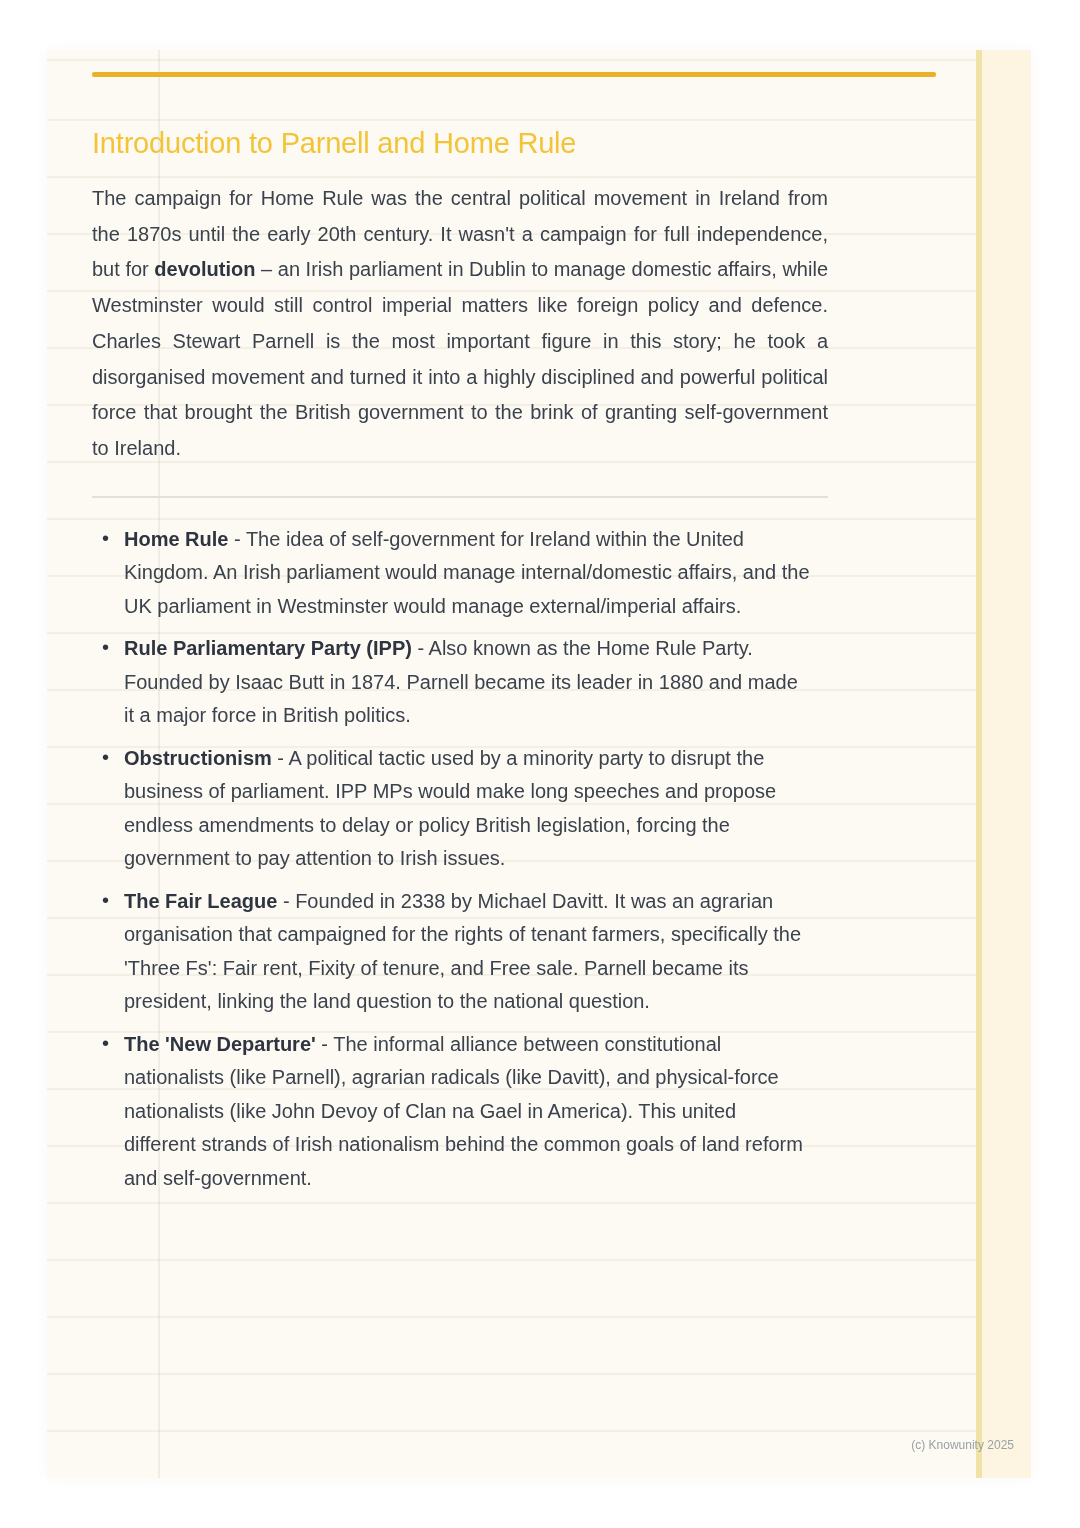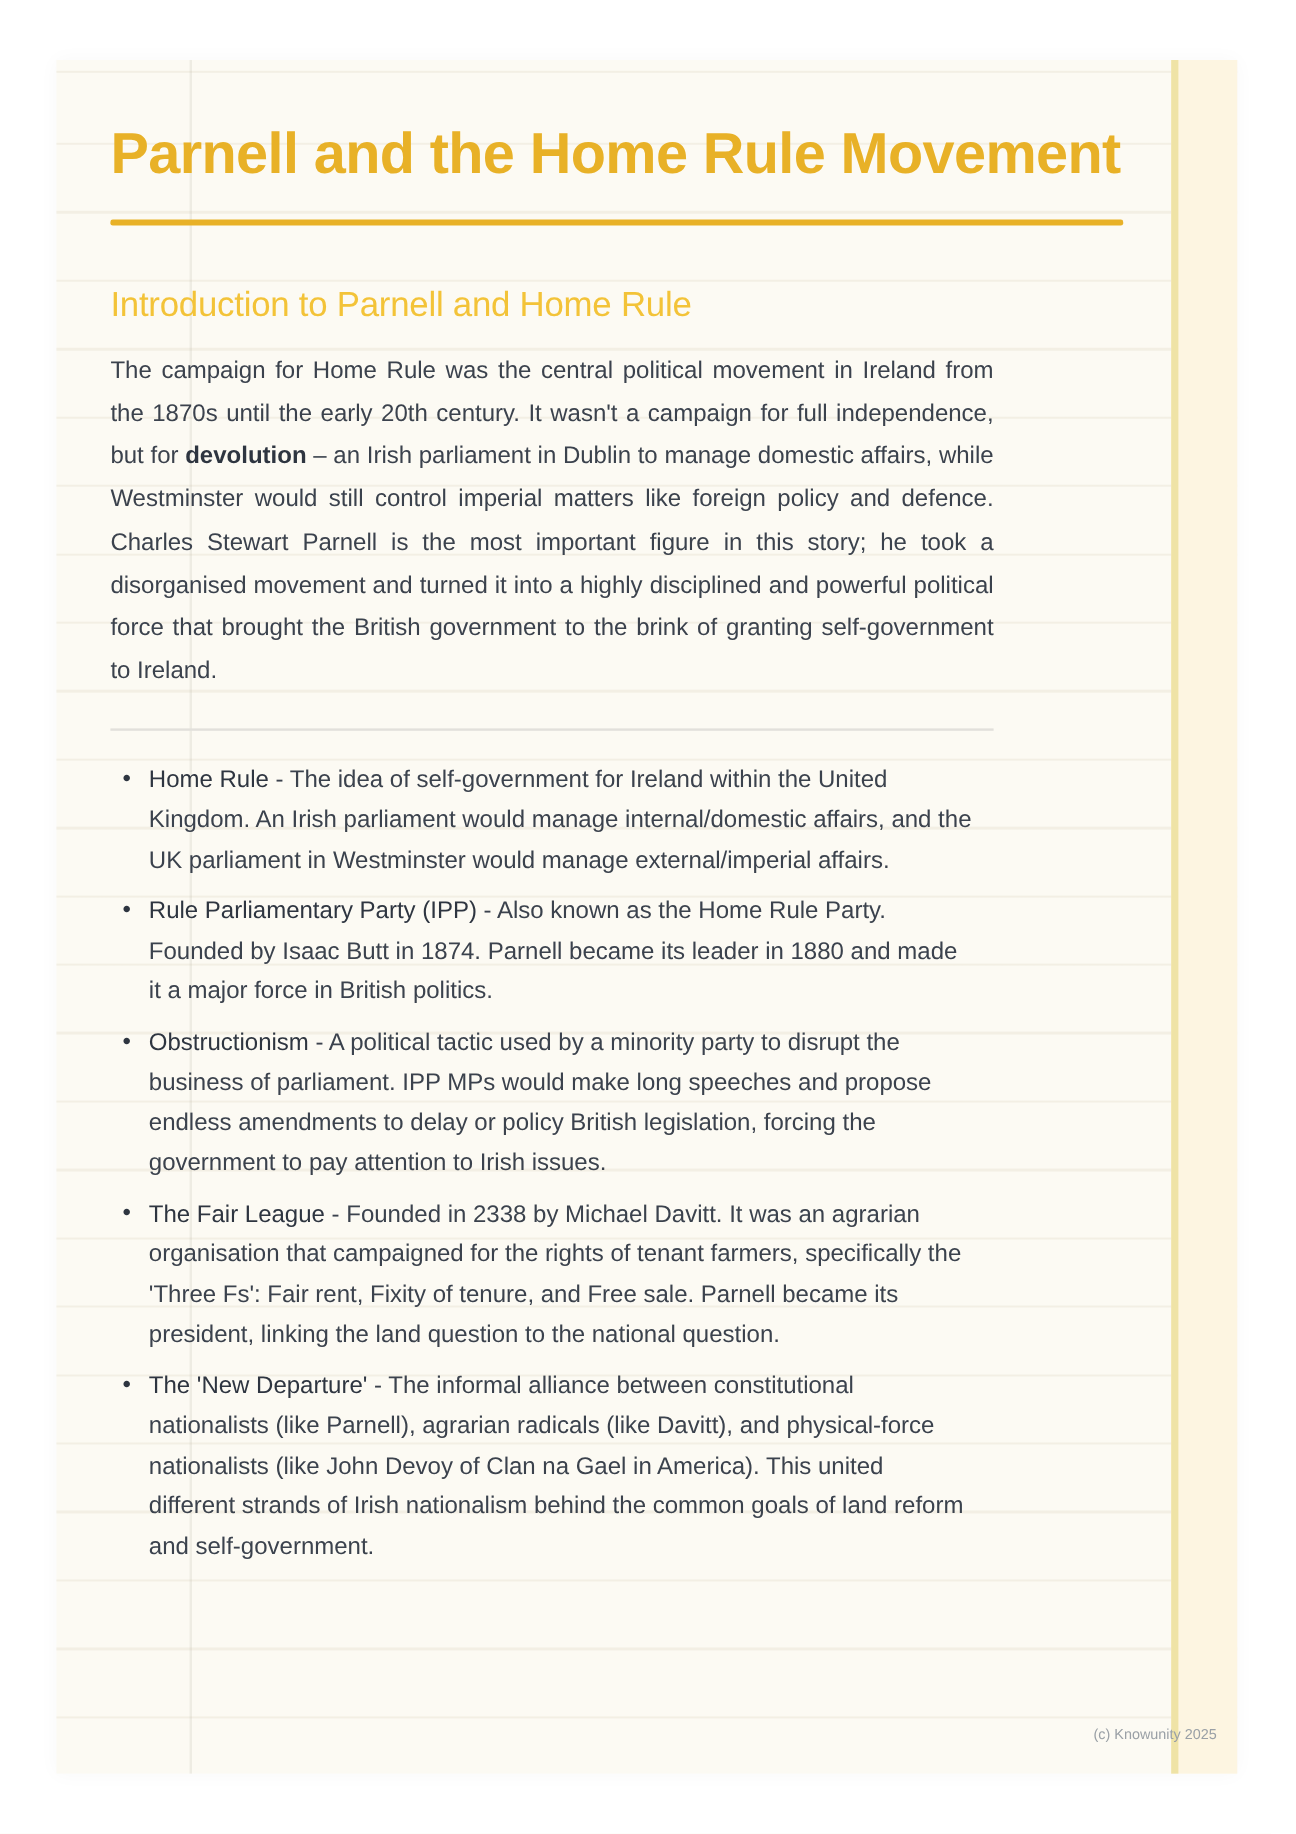--- a/index.html
+++ b/index.html
@@ -67,37 +67,36 @@
     padding-left:32px;
     margin-bottom:9px;
     font-size:20px;line-height:33.5px;
     color:#3b424d;
     text-align:left;
   }
   .terms-list .dot{
     position:absolute;left:10px;top:-1px;
     font-size:20px;color:#2e3540;
   }
-  .terms-list .term{font-weight:400;color:#2e3540;}
+  .terms-list .term{font-weight:700;color:#2e3540;}
   .footer-copyright{
     position:absolute;top:1436px;right:66px;
     font-size:12px;line-height:18px;
     color:#9aa0a6;
     z-index:3;
   }
 </style>
 </head>
 <body>
 
 <div class="paper">
   <div class="faint-vline"></div>
   <div class="margin-strip"></div>
 
   <div class="content">
-    <h1 class="page-title">Parnell and the Home Rule Movement</h1>
     <div class="title-rule"></div>
 
     <h2 class="section-heading">Introduction to Parnell and Home Rule</h2>
     <p class="intro-paragraph"><span>The campaign for Home Rule was the central political movement in Ireland from the 1870s until the early 20th century. It wasn't a campaign for full independence, but for </span><b>devolution</b><span> – an Irish parliament in Dublin to manage domestic affairs, while Westminster would still control imperial matters like foreign policy and defence. Charles Stewart Parnell is the most important figure in this story; he took a disorganised movement and turned it into a highly disciplined and powerful political force that brought the British government to the brink of granting self-government to Ireland.</span></p>
 
     <hr class="section-divider">
 
 
     <ul class="terms-list">
       <li><span class="dot">•</span><span class="term">Home Rule</span><span> - The idea of self-government for Ireland within the United Kingdom. An Irish parliament would manage internal/domestic affairs, and the UK parliament in Westminster would manage external/imperial affairs.</span></li>

